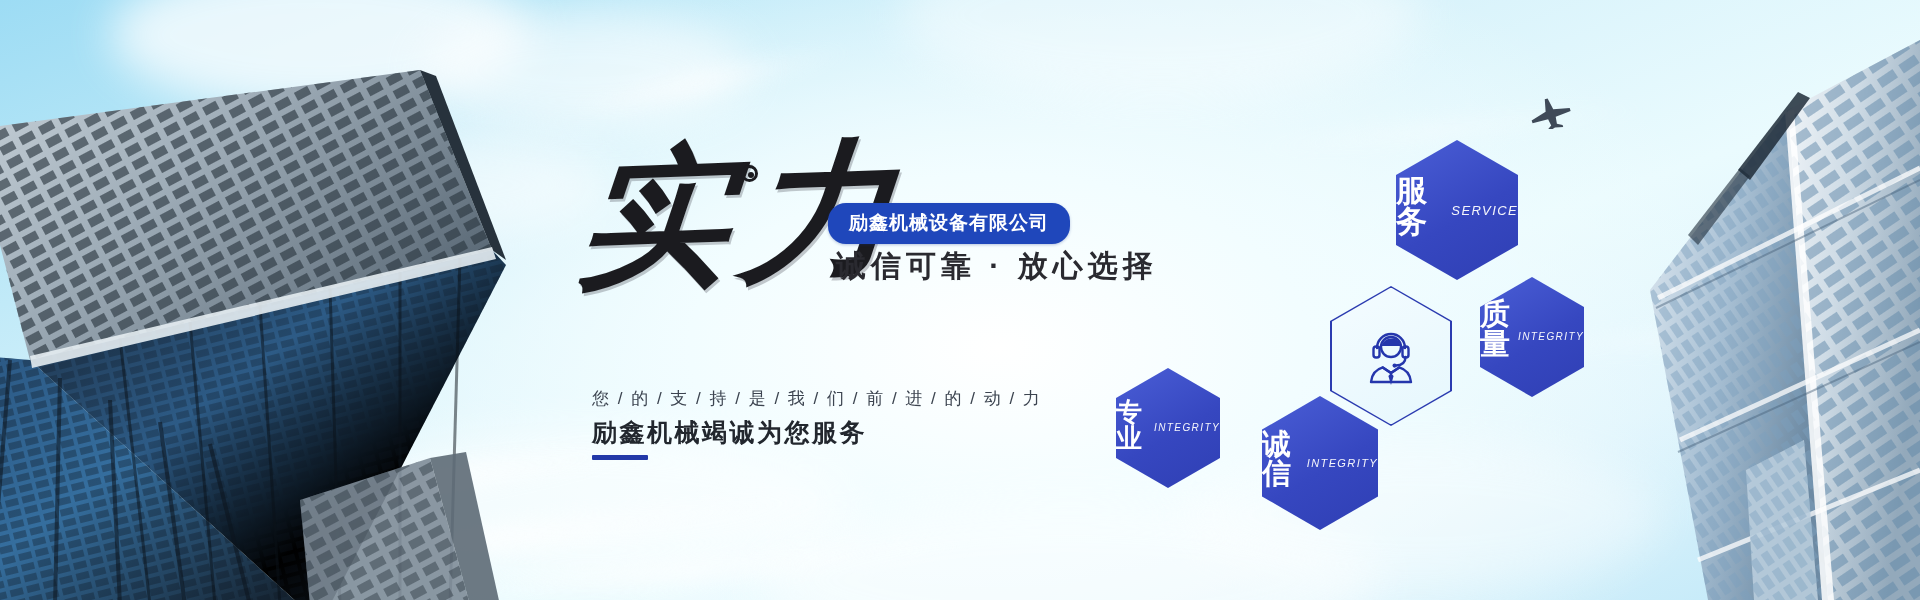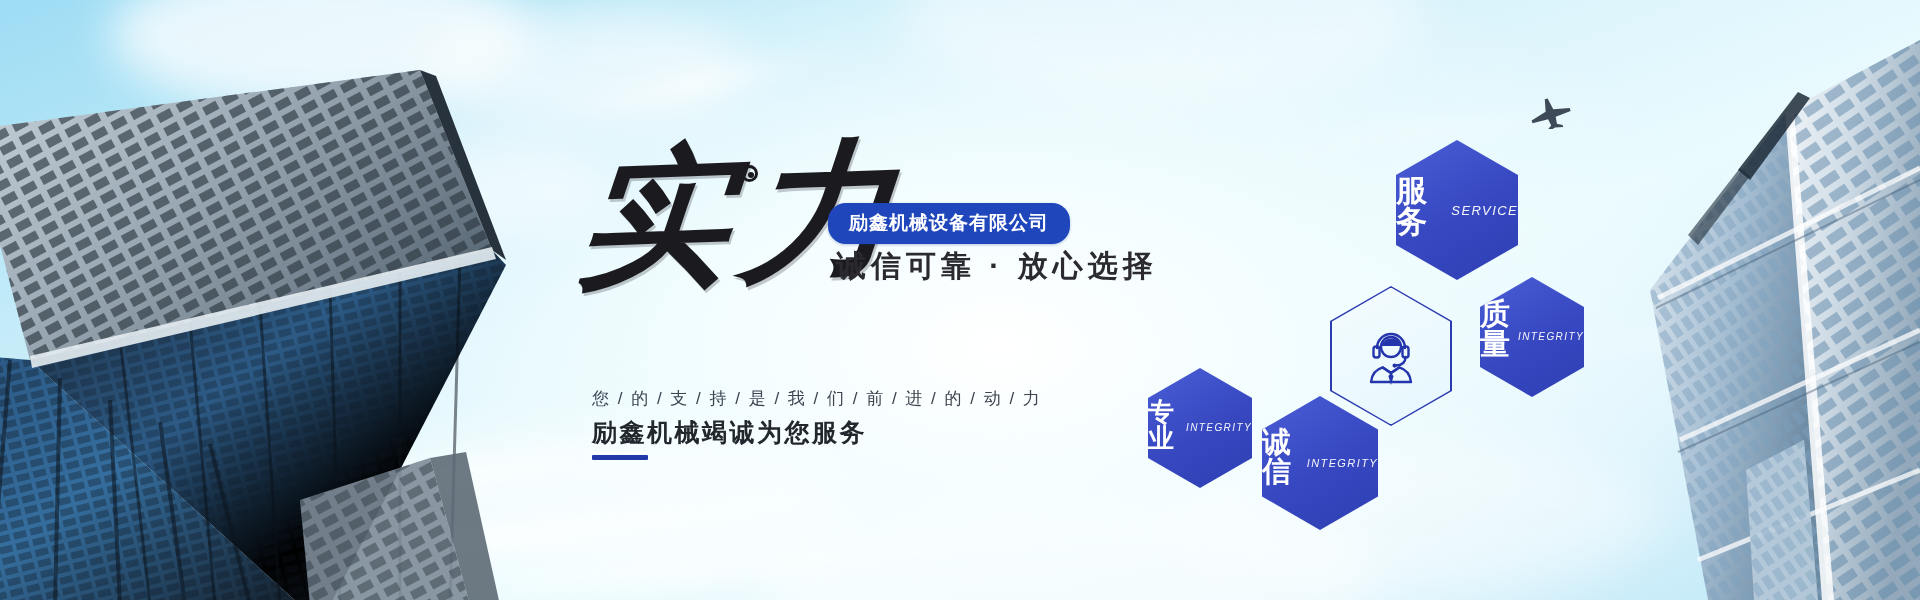--- a/index.html
+++ b/index.html
@@ -96,26 +96,26 @@
   .hex .en{letter-spacing:1.4px;line-height:1;opacity:.95;font-style:italic;}
 
   .hex-service{left:1396px;top:140px;width:122px;height:140px;}
   .hex-service .cn{font-size:31px;margin-bottom:9px;}
   .hex-service .en{font-size:13px;}
 
   .hex-quality{left:1480px;top:277px;width:104px;height:120px;}
   .hex-quality .cn{font-size:30px;margin-bottom:16px;}
   .hex-quality .en{font-size:10px;}
 
-  .hex-pro{left:1148px;top:368px;width:104px;height:120px;}
+  .hex-pro{left:1116px;top:368px;width:104px;height:120px;}
   .hex-pro .cn{font-size:26px;margin-bottom:7px;}
   .hex-pro .en{font-size:10px;}
 
   .hex-integrity{left:1262px;top:396px;width:116px;height:134px;}
-  .hex-integrity .cn{font-size:29px;margin-bottom:8px;font-family:Liberation Mono, monospace;}
+  .hex-integrity .cn{font-size:29px;margin-bottom:8px;}
   .hex-integrity .en{font-size:11px;}
 
   .hex-outline{
     position:absolute;left:1330px;top:286px;width:122px;height:140px;
     display:flex;align-items:center;justify-content:center;
   }
   .hex-outline .ring{
     position:absolute;inset:0;
     clip-path:polygon(50% 0%,100% 25%,100% 75%,50% 100%,0% 75%,0% 25%);
     background:#2b3bb0;

